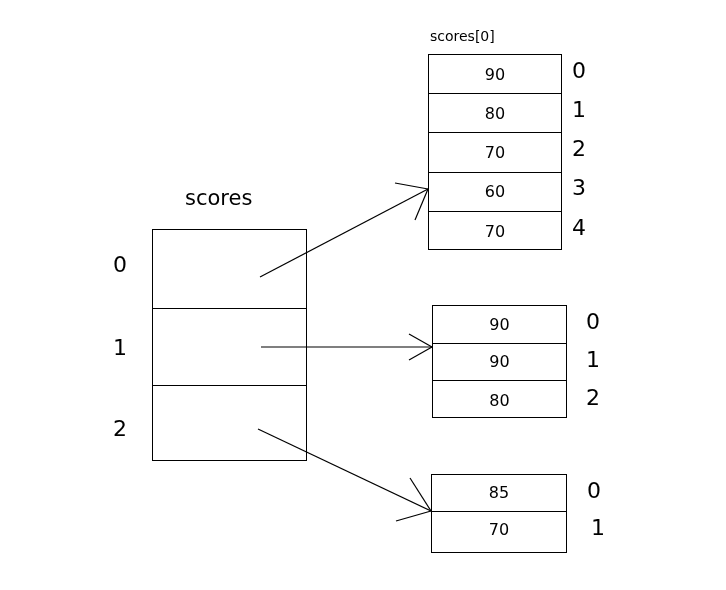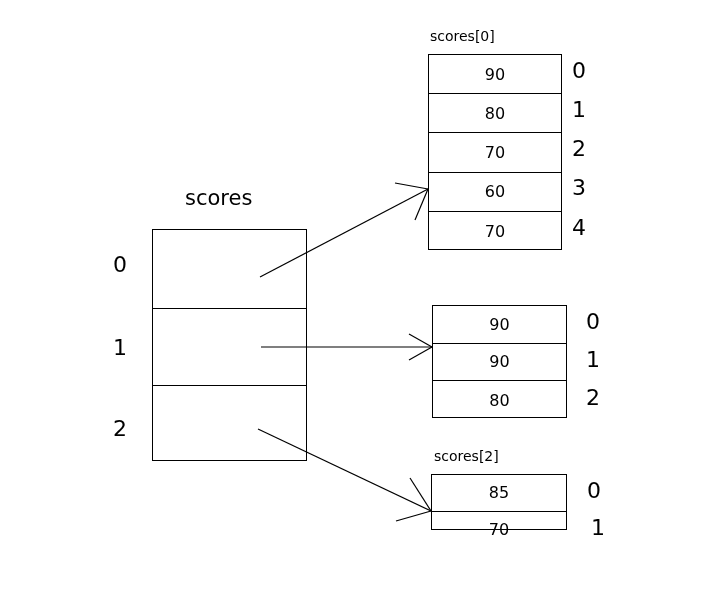--- a/index.html
+++ b/index.html
@@ -96,21 +96,21 @@
   #box-0   { left: 428px; top: 54px; width: 134px; height: 196px; }
   #box-0 .inner-row { height: 39.2px; }
 
   
   #title-1 { left: 435px; top: 274px; }
   #box-1   { left: 432px; top: 305px; width: 135px; height: 113px; }
   #box-1 .inner-row { height: 37.66px; }
 
   
   #title-2 { left: 434px; top: 443px; }
-  #box-2   { left: 431px; top: 474px; width: 136px; height: 56px; }
+  #box-2   { left: 431px; top: 474px; width: 136px; height: 79px; }
   #box-2 .inner-row { height: 36.5px; }
 
   svg.arrows {
     position: absolute;
     left: 0; top: 0;
     width: 726px;
     height: 590px;
     pointer-events: none;
   }
 </style>
@@ -151,21 +151,20 @@
   <div class="abs inner-box" id="box-1">
     <div class="inner-row">90</div>
     <div class="inner-row">90</div>
     <div class="inner-row">80</div>
   </div>
 
   <div class="inner-index" style="left:580px; top:310px;">0</div>
   <div class="inner-index" style="left:580px; top:348px;">1</div>
   <div class="inner-index" style="left:580px; top:386px;">2</div>
 
-  <div class="abs inner-title" id="title-2">scores[2]</div>
 
   <div class="abs inner-box" id="box-2">
     <div class="inner-row">85</div>
     <div class="inner-row">70</div>
   </div>
 
   <div class="inner-index" style="left:581px; top:479px;">0</div>
   <div class="inner-index" style="left:585px; top:516px;">1</div>
 
   <svg class="arrows" viewBox="0 0 726 590">

